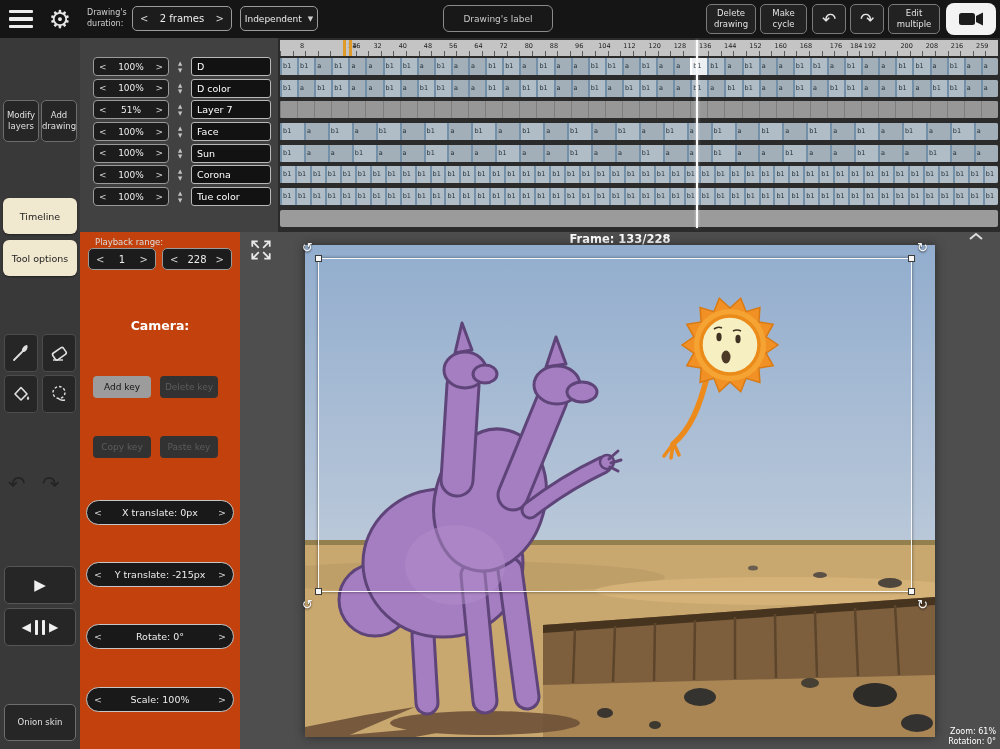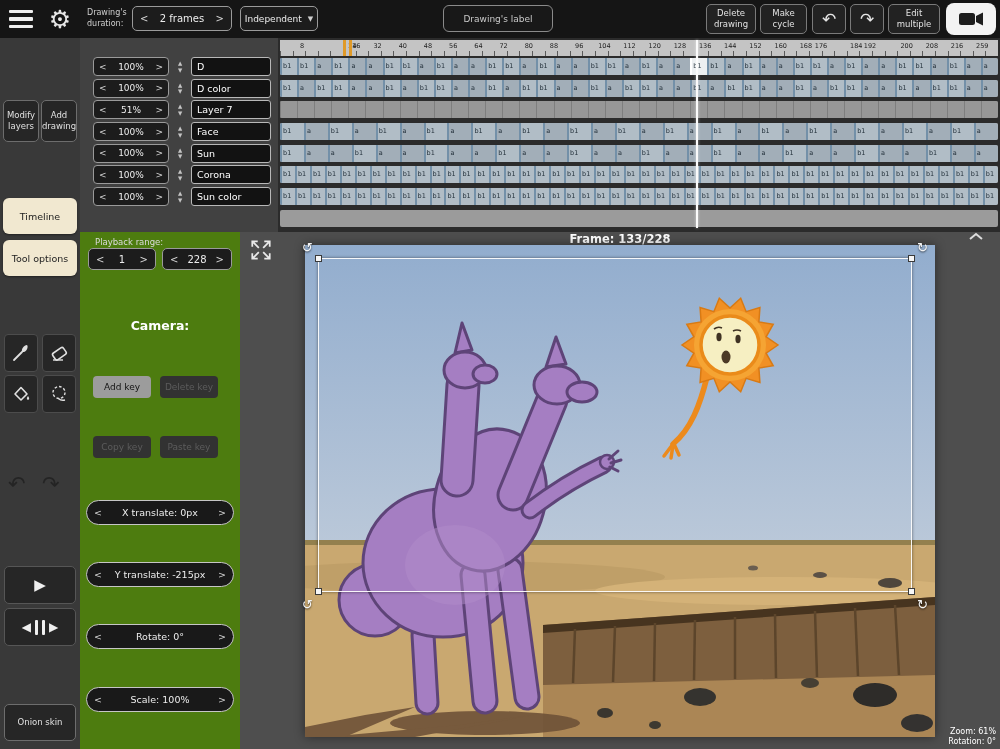--- a/index.html
+++ b/index.html
@@ -64,21 +64,21 @@
   .tracks{position:absolute;left:2px;top:20px;width:718px}
   .track{position:relative;height:17px;margin-bottom:4.7px;background:#8d8d8d;border-radius:2px;overflow:hidden;display:flex;cursor:pointer}
   .track.solid{background:#9b9b9b}
   .cell{height:100%;border-left:2px solid #7390a8;background:#b1bdc6;font-size:6.5px;color:#24313b;line-height:17px;padding-left:1px;overflow:hidden;flex:0 0 auto}
   .cell.alt{background:#a2aeb8}
   .cell.empty{background:#979797;border-left:1px solid #7e7e7e}
   .cell.sel{background:#eceff1;border-left:2px solid #ffffff}
   .playhead{position:absolute;top:2px;width:2px;height:188px;background:#fbfbfb;box-shadow:0 0 3px rgba(255,255,255,.6);z-index:6}
 
   
-  .leftcol{position:absolute;left:80px;top:232px;width:160px;height:517px;background:#4d7c0f;z-index:3}
+  .leftcol{position:absolute;left:80px;top:232px;width:160px;height:517px;background:#c2410c;z-index:3}
   .pbrlabel{position:absolute;left:15px;top:5px;font-size:8.5px;color:#dcdcdc}
   .pbr1{position:absolute;left:8px;top:16px;width:68px;height:22px;font-size:10px}
   .pbr2{position:absolute;left:82px;top:16px;width:70px;height:22px;font-size:10px}
   .camtitle{position:absolute;left:0;top:86px;width:100%;text-align:center;color:#fff;font-size:12.5px;font-weight:bold}
   .key{position:absolute;width:58px;height:22px;border-radius:4px;font-size:9px;display:flex;align-items:center;justify-content:center;cursor:pointer}
   .addkey{left:13px;top:144px;background:#9c9c9c;color:#141414}
   .delkey{left:80px;top:144px;background:#323232;color:#5c5c5c}
   .copykey{left:13px;top:204px;background:#323232;color:#5c5c5c}
   .pastekey{left:80px;top:204px;background:#323232;color:#5c5c5c}
   .bigstep{position:absolute;left:6px;width:148px;height:25px;border:1.5px solid #c6c6c6;border-radius:13px;background:#191919;font-size:9.5px}
@@ -267,21 +267,21 @@
         <div class="layer-row">
           <div class="stepper sm">
             <span class="arr">&lt;</span>
             <span class="val">100%</span>
             <span class="arr">&gt;</span>
           </div>
           <div class="updown">
             <span>▲</span>
             <span>▼</span>
           </div>
-          <div class="layer-name">Sun color</div>
+          <div class="layer-name">Tue color</div>
         </div>
       </div>
   </div>
 
   <div class="timeline">
     <div class="ruler">
         <div class="tick" style="left: 0px;"></div>
         <div class="tick" style="left: 12.5965px;"></div>
         <div class="tick" style="left: 25.193px;"></div>
         <div class="tick" style="left: 37.7895px;"></div>
@@ -352,21 +352,21 @@
         <div class="num" style="left: 299.167px;">96</div>
         <div class="num" style="left: 324.36px;">104</div>
         <div class="num" style="left: 349.553px;">112</div>
         <div class="num" style="left: 374.746px;">120</div>
         <div class="num" style="left: 399.939px;">128</div>
         <div class="num" style="left: 425.132px;">136</div>
         <div class="num" style="left: 450.325px;">144</div>
         <div class="num" style="left: 475.518px;">152</div>
         <div class="num" style="left: 500.711px;">160</div>
         <div class="num" style="left: 525.904px;">168</div>
-        <div class="num" style="left: 541px;">176</div>
+        <div class="num" style="left: 556px;">176</div>
         <div class="num" style="left: 576.289px;">184</div>
         <div class="num" style="left: 590px;">192</div>
         <div class="num" style="left: 626.675px;">200</div>
         <div class="num" style="left: 651.868px;">208</div>
         <div class="num" style="left: 677.061px;">216</div>
         <div class="num" style="left: 702.254px;">259</div>
         <div class="cycle" style="left: 62.9825px;"></div>
         <div class="cycle" style="left: 69.2807px;"></div>
       </div>
     <div class="tracks">

